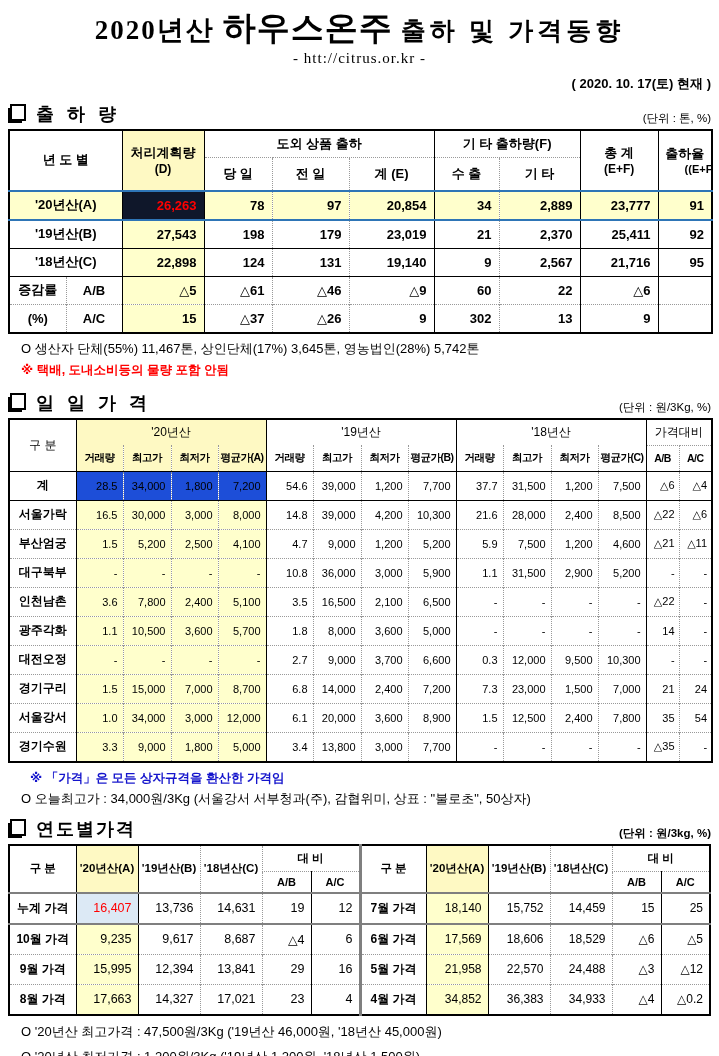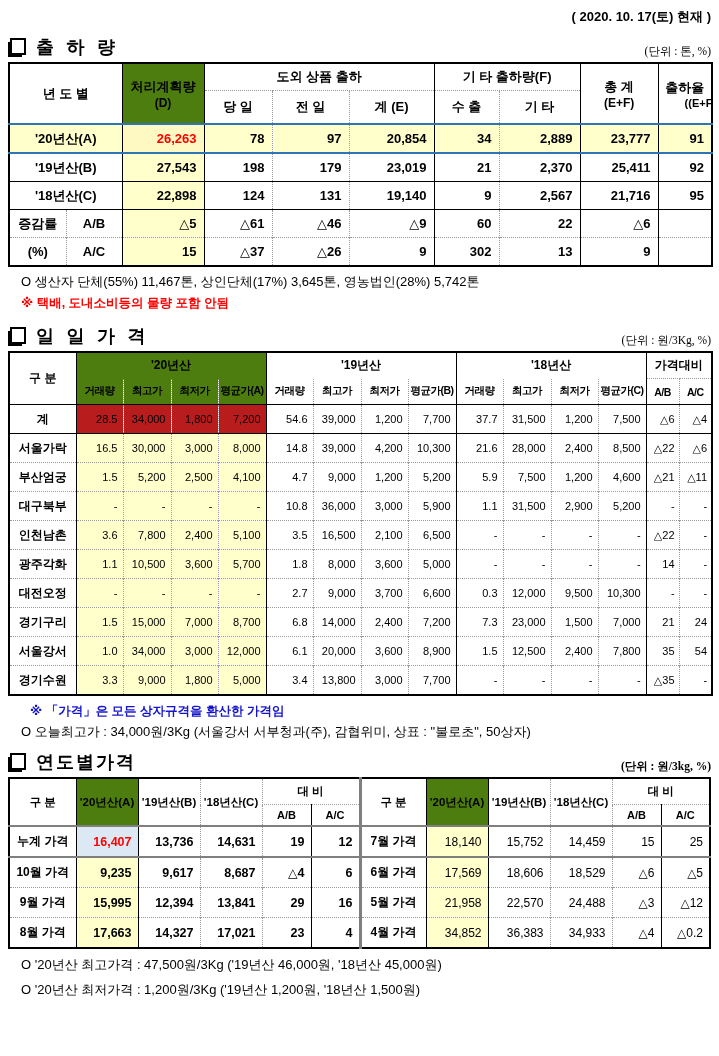--- a/index.html
+++ b/index.html
@@ -9,89 +9,93 @@
 
   
   .title-block{text-align:center;margin-top:10px;line-height:1.1;}
   .t-pre{font-family:"Liberation Serif","DejaVu Serif",serif;font-size:27px;font-weight:bold;letter-spacing:2px;}
   .t-main{font-size:33px;font-weight:900;letter-spacing:1px;margin:0 8px;}
   .t-suf{font-family:"Liberation Serif","DejaVu Serif",serif;font-size:25px;font-weight:bold;letter-spacing:4px;}
   .subtitle{font-family:"Liberation Serif","DejaVu Serif",serif;font-size:15px;margin-top:4px;letter-spacing:1px;}
   .date{text-align:right;font-size:13px;font-weight:bold;margin-top:8px;}
 
   
-  .sec-head{display:flex;justify-content:space-between;align-items:flex-end;margin-top:9px;font-family:Liberation Serif, serif;}
+  .sec-head{display:flex;justify-content:space-between;align-items:flex-end;margin-top:9px;}
   .sec-title{font-size:18px;font-weight:900;letter-spacing:4px;display:flex;align-items:center;}
   .sq{width:12px;height:13px;border:2px solid #000;background:#fff;
       box-shadow:-3px 3px 0 -1px #000;display:inline-block;margin:0 10px 2px 2px;}
   .unit{font-size:11.5px;letter-spacing:0;}
   .unit.b{font-weight:bold;}
 
   
   table{border-collapse:collapse;table-layout:fixed;width:703px;margin-top:3px;}
   td{overflow:hidden;white-space:nowrap;vertical-align:middle;padding:0;}
   .lab{text-align:center;font-weight:bold;}
   .num{text-align:right;padding-right:7px;}
   .s{border-left:1px solid #000;}
   .d{border-left:1px dotted #999;}
-  .y{background:#4d7c0f;}
+  .y{background:#fef9c3;}
   .gb{border-bottom:1px dotted #999;}
 
   
   .t1{border:2px solid #000;font-size:13px;font-weight:bold;}
   .t1 td{height:27px;}
   .t1 tr.h1 td{height:26px;text-align:center;}
   .t1 tr.h2 td{height:32px;text-align:center;}
   .t1 .hc .l2{font-size:12px;}
   .t1 .hc .sm{font-size:11px;margin-left:26px;}
   .t1 tr.r20 td{border-top:2px solid #2E75B6;border-bottom:2px solid #2E75B6;background:#FFFFCC;}
-  .t1 tr.r20 td.plan{background:#fef9c3;color:#F00;}
+  .t1 tr.r20 td.plan{background:#0f172a;color:#F00;}
   .t1 tr.r19 td.plan,.t1 tr.r18 td.plan,.t1 tr.rab td.plan,.t1 tr.rac td.plan{background:#FFFFCC;}
   .t1 tr.r18 td{border-top:1px solid #000;}
   .t1 tr.rab td{border-top:1.5px solid #000;}
   .t1 tr.rac td{border-top:1px dotted #999;}
 
   
   .t2{border:2px solid #000;font-size:11px;}
   .t2 td{height:28px;}
   .t2 .num{padding-right:5px;}
   .t2 .cp{padding-right:4px;}
-  .t2 tr.h1 td{height:25px;font-weight:bold;text-align:center;font-size:12px;}
+  .t2 tr.h1 td{height:25px;font-weight:normal;text-align:center;font-size:12px;}
   .t2 tr.h2 td{height:25px;font-weight:bold;text-align:center;font-size:10.5px;letter-spacing:-0.5px;}
   .t2 .lab{font-size:12px;}
   .t2 tr.rsol td{border-top:1px solid #000;}
   .t2 tr.rdot td{border-top:1px dotted #999;}
   .t2 tr.dr td.c20{background:#FFFFCC;}
-  .t2 tr.total td.c20{background:#b91c1c;}
+  .t2 tr.total td.c20{background:#1d4ed8;}
 
   
   .t3{border:2px solid #000;font-size:12px;}
   .t3 td{height:29px;}
   .t3 .num{padding-right:6px;}
   .t3 tr.h1 td{height:25px;font-weight:bold;text-align:center;font-size:11.5px;}
   .t3 tr.h2 td{height:20px;font-weight:bold;text-align:center;font-size:11px;}
   .t3 tr.yfirst td{border-top:2px solid #7F7F7F;border-bottom:2px solid #7F7F7F;}
   .t3 tr.ydot td{border-top:1px dotted #999;}
   .t3 td.mid{border-left:3px solid #7F7F7F;}
   .t3 .c20{background:#FFFFCC;}
   .t3 .hl{background:#DCE9F5 !important;color:#F00;}
-  .t3 .bnum{font-weight:bold;font-size:12.5px;}
+  .t3 .bnum{font-weight:normal;font-size:12.5px;}
 
   
   .note{font-size:13px;margin-top:6px;padding-left:13px;}
   .note-red{color:#F00;font-weight:bold;font-size:12.5px;margin-top:4px;margin-bottom:12px;padding-left:13px;}
   .note-blue{color:#1414CC;font-weight:bold;font-size:12.5px;margin-top:7px;padding-left:22px;}
   .note2{font-size:13px;margin-top:3px;margin-bottom:4px;padding-left:13px;}
   .foot{font-size:13px;margin-top:7px;padding-left:13px;}
 </style>
 </head>
 <body>
 
 <div class="page">
 
+  <div class="title-block">
+    <span class="t-pre">2020년산</span><span class="t-main">하우스온주</span><span class="t-suf">출하 및 가격동향</span>
+    <div class="subtitle">- htt://citrus.or.kr -</div>
+  </div>
   <div class="date">( 2020. 10. 17(토) 현재 )</div>
 
   <div class="sec-head">
     <div class="sec-title">
         <span class="sq"></span>
         <span>출 하 량</span>
       </div>
     <div class="unit">(단위 : 톤, %)</div>
   </div>
 

